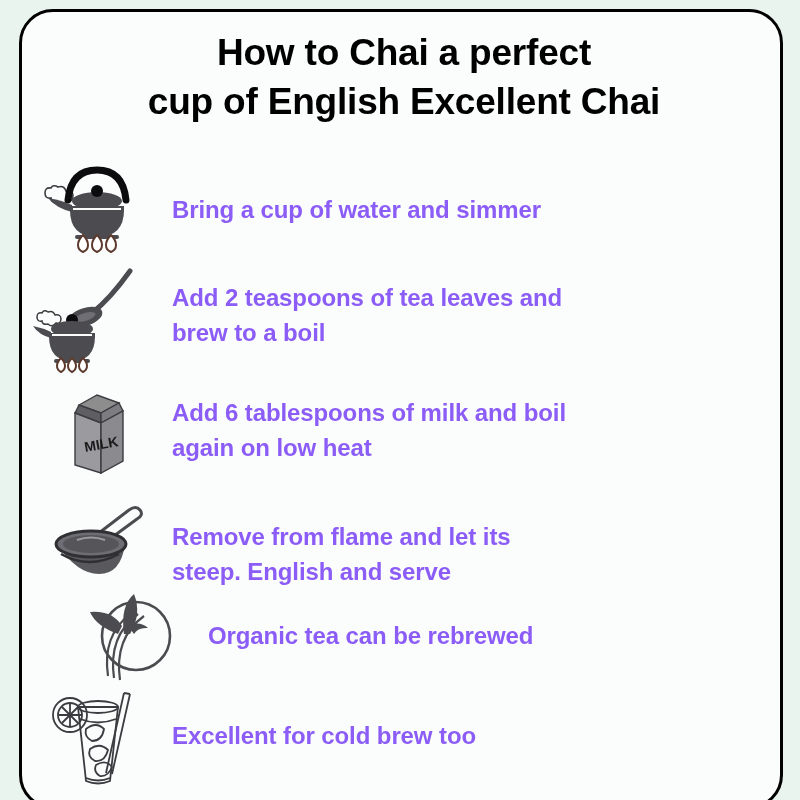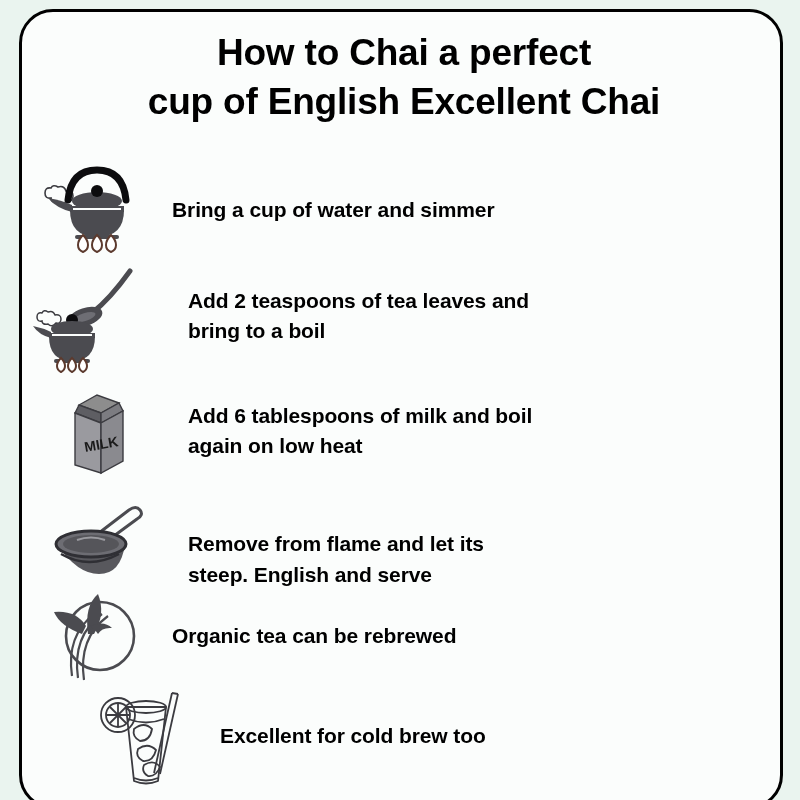--- a/index.html
+++ b/index.html
@@ -50,39 +50,39 @@
     box-sizing: border-box;
   }
   .step-icon {
     flex: 0 0 150px;
     display: flex;
     align-items: center;
     justify-content: center;
   }
   .step-text {
     flex: 1 1 auto;
-    font-size: 21px;
+    font-size: 24px;
     font-weight: bold;
     line-height: 1.45;
-    color: #000000;
+    color: #8b5cf6;
     letter-spacing: -0.1px;
     padding-right: 24px;
   }
   .step-text .tl { display: block; }
 
   
   .s0 { height: 92px; }
   .s1 { height: 118px; }
   .s2 { height: 112px; }
   .s3 { height: 104px; align-items: flex-end; }
-  .s4 { height: 92px; }
-  .s5 { height: 108px; margin-left: 48px; }
+  .s4 { height: 92px; padding-left: 36px; }
+  .s5 { height: 108px; }
 
   .s1 .step-icon, .s2 .step-icon, .s3 .step-icon { align-items: flex-start; padding-top: 6px; }
-  .s1 .step-text, .s2 .step-text, .s3 .step-text { padding-top: 2px; margin-left: 16px; }
+  .s1 .step-text, .s2 .step-text, .s3 .step-text { padding-top: 2px; }
 </style>
 </head>
 <body>
 
 <div id="card">
 
   <div id="title">
     <span class="tline">How to Chai a perfect</span>
     <span class="tline">cup of English Excellent Chai</span>
   </div>
@@ -148,21 +148,21 @@
 
           <g fill="#ffffff" stroke="#5c3a2e" stroke-width="2">
             <path d="M29 109 q-4 -2 -4 -6 q0 -4 4 -8 q4 4 4 8 q0 4 -4 6 z"></path>
             <path d="M40 109 q-4 -2 -4 -6 q0 -4 4 -8 q4 4 4 8 q0 4 -4 6 z"></path>
             <path d="M51 109 q-4 -2 -4 -6 q0 -4 4 -8 q4 4 4 8 q0 4 -4 6 z"></path>
           </g>
         </svg>
       </div>
       <div class="step-text">
         <span class="tl">Add 2 teaspoons of tea leaves and</span>
-        <span class="tl">bring to a boil</span>
+        <span class="tl">brew to a boil</span>
       </div>
     </div>
 
     <div class="step s2">
       <div class="step-icon">
         <svg width="96" height="100" viewBox="0 0 96 100" aria-hidden="true">
 
           <path d="M30 22 L48 12 L70 20 L52 30 z" fill="#8d8d8d" stroke="#3b3b40" stroke-width="1.4"></path>
 
           <path d="M26 30 L30 22 L52 30 L52 40 z" fill="#5e5e63" stroke="#3b3b40" stroke-width="1.4"></path>

